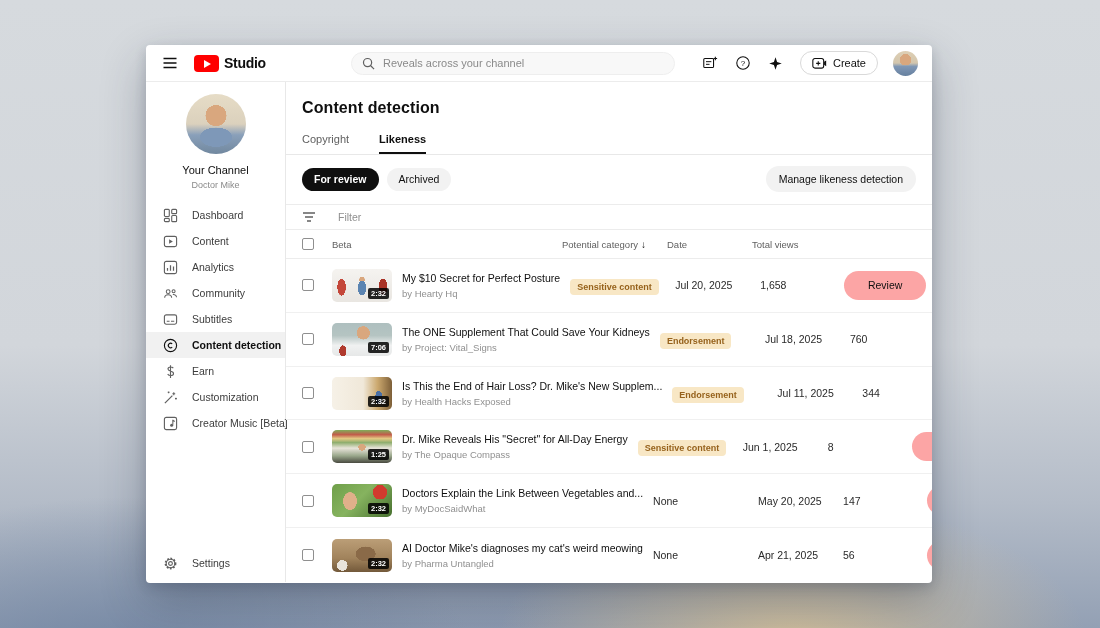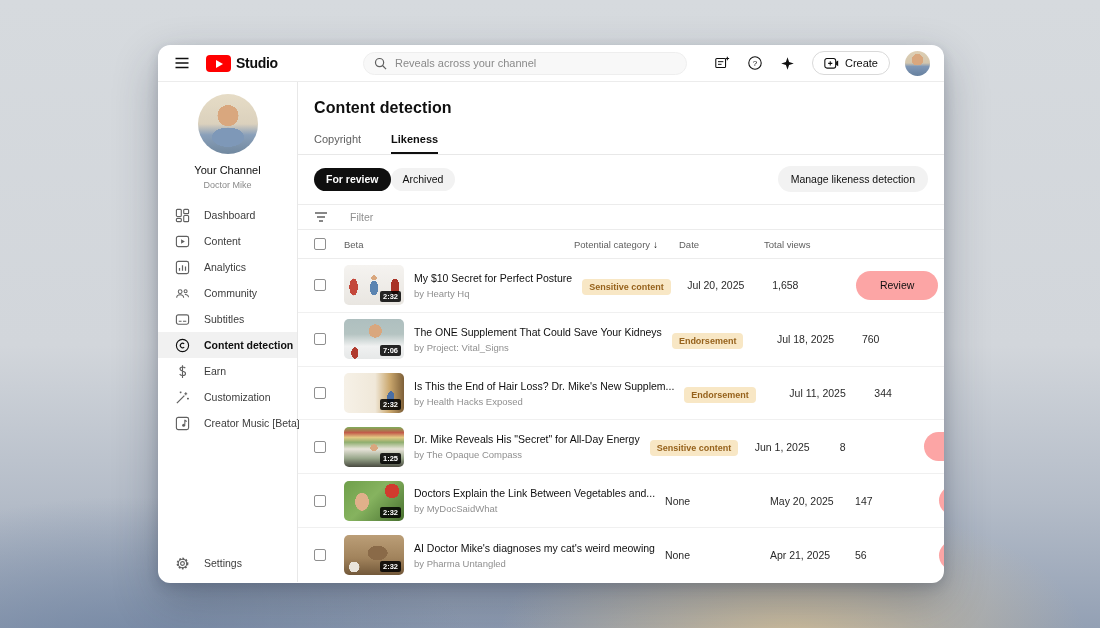--- a/index.html
+++ b/index.html
@@ -6,22 +6,22 @@
   html,body { width:1100px; height:628px; overflow:hidden; }
   body {
     font-family:"Liberation Sans", sans-serif;
     background:
       radial-gradient(ellipse 420px 200px at 72% 102%, rgba(217,194,150,.85) 0%, rgba(217,194,150,0) 70%),
       radial-gradient(ellipse 500px 260px at 12% 108%, rgba(110,130,160,.9) 0%, rgba(110,130,160,0) 70%),
       radial-gradient(ellipse 600px 220px at 45% 112%, rgba(130,145,170,.8) 0%, rgba(130,145,170,0) 75%),
       linear-gradient(180deg, #d6dade 0%, #d2d6db 55%, #b4bcc8 80%, #93a0b4 100%);
   }
   .window {
-    position:absolute; left:158px; top:45px; width:786px; height:538px;
-    background:#fff; border-radius:12px; overflow:hidden;
+    position:absolute; left:146px; top:45px; width:786px; height:538px;
+    background:#fff; border-radius:4px; overflow:hidden;
     box-shadow:0 18px 45px rgba(30,40,60,.30), 0 4px 12px rgba(30,40,60,.18);
   }
   
   .topbar { height:37px; display:flex; align-items:center; padding:0 14px; border-bottom:1px solid #ececec; position:relative; }
   .hamburger { width:20px; height:20px; display:flex; align-items:center; justify-content:center; cursor:pointer; margin-right:14px; }
   .logo { display:flex; align-items:center; gap:5px; }
   .logo-mark { width:25px; height:17px; background:#ff0000; border-radius:4px; position:relative; }
   .logo-mark::after { content:""; position:absolute; left:10px; top:5px; border-left:7px solid #fff; border-top:4px solid transparent; border-bottom:4px solid transparent; }
   .logo-text { font-size:14px; font-weight:bold; color:#0f0f0f; letter-spacing:-.3px; }
   .search { position:absolute; left:205px; width:324px; height:23px; background:#f8f8f8; border:1px solid #eeeeee; border-radius:12px; display:flex; align-items:center; padding:0 10px; gap:8px; }
@@ -50,37 +50,37 @@
   .nav-item.selected .nav-label { color:#0f0f0f; font-weight:bold; }
   .nav-ic { width:16px; height:16px; display:flex; align-items:center; justify-content:center; flex:none; }
   .settings-item { margin-bottom:6px; }
   
   .content { flex:1; display:flex; flex-direction:column; overflow:hidden; }
   .page-title { font-size:16px; font-weight:bold; color:#0f0f0f; padding:17px 16px 0; letter-spacing:.1px; }
   .tabs { display:flex; gap:30px; padding:0 16px; border-bottom:1px solid #e8e8e8; margin-top:16px; }
   .tab { font-size:11px; padding-bottom:9px; cursor:pointer; color:#606060; position:relative; }
   .tab.active { color:#0f0f0f; font-weight:bold; }
   .tab.active::after { content:""; position:absolute; left:0; right:0; bottom:0; height:2px; background:#0f0f0f; }
-  .chips { display:flex; align-items:center; gap:0; padding:11px 16px 12px; }
+  .chips { display:flex; align-items:center; gap:8px; padding:11px 16px 12px; }
   .chip { font-size:10.5px; height:23px; display:flex; align-items:center; padding:0 12px; border-radius:12px; cursor:pointer; }
   .chip.on { background:#0f0f0f; color:#fff; font-weight:bold; }
   .chip.off { background:#f2f2f2; color:#0f0f0f; }
   .manage-btn { margin-left:auto; background:#f2f2f2; border:none; border-radius:14px; height:26px; padding:0 13px; font-size:10.5px; color:#0f0f0f; cursor:pointer; font-family:inherit; }
   .filter-row { display:flex; align-items:center; gap:22px; height:27px; padding:0 16px; border-top:1px solid #ececec; border-bottom:1px solid #ececec; }
   .filter-ph { font-size:10.5px; color:#8f8f8f; }
   
   .grid { display:grid; grid-template-columns:30px 70px 1fr 105px 85px 70px 96px; align-items:center; padding:0 14px 0 16px; }
   .thead { height:29px; border-bottom:1px solid #ececec; }
   .th { font-size:9.5px; color:#606060; }
   .th-cat { display:flex; align-items:flex-end; gap:3px; cursor:pointer; }
   .sort-arrow { font-size:10px; color:#0f0f0f; }
   .cb { width:12px; height:12px; border:1.5px solid #8f8f8f; border-radius:2px; cursor:pointer; background:#fff; }
   .row { height:55px; border-bottom:1px solid #f0f0f0; }
   .row:last-child { border-bottom:none; }
-  .thumb { width:60px; height:40px; border-radius:5px; position:relative; overflow:hidden; }
+  .thumb { width:60px; height:33px; border-radius:5px; position:relative; overflow:hidden; }
   .dur { position:absolute; right:3px; bottom:3px; background:rgba(0,0,0,.85); color:#fff; font-size:7.5px; font-weight:bold; padding:1px 3px; border-radius:2px; }
   .vcell { padding-right:10px; }
   .vtitle { font-size:10.5px; color:#0f0f0f; white-space:nowrap; overflow:hidden; text-overflow:ellipsis; }
   .vby { font-size:9.5px; color:#909090; margin-top:4px; }
   .badge { display:inline-block; font-size:9px; font-weight:bold; color:#96621c; background:#f8e7c5; padding:3px 7px; border-radius:4px; }
   .cat-none, .td { font-size:10.5px; color:#2a2a2a; }
   .review-btn { background:#fca5a5; border:none; border-radius:15px; height:29px; width:82px; font-size:10.5px; color:#0f0f0f; cursor:pointer; font-family:inherit; justify-self:end; }
   
   .t1 { background:
     radial-gradient(ellipse 7px 14px at 16% 55%, #c4473a 0 60%, rgba(0,0,0,0) 61%),

